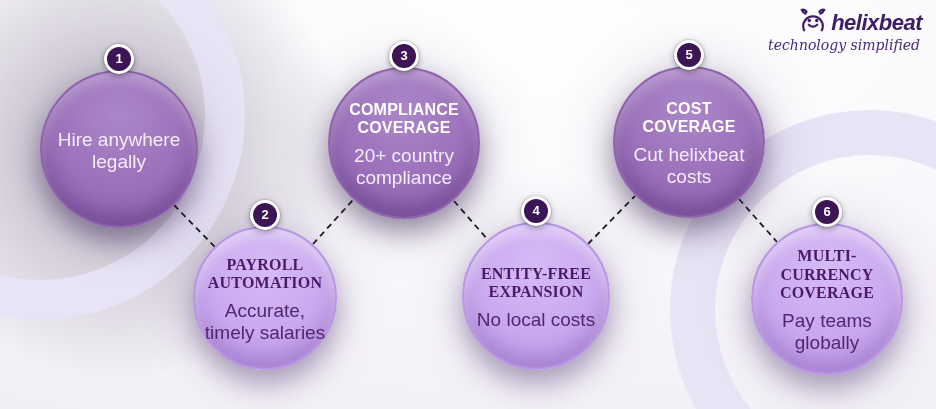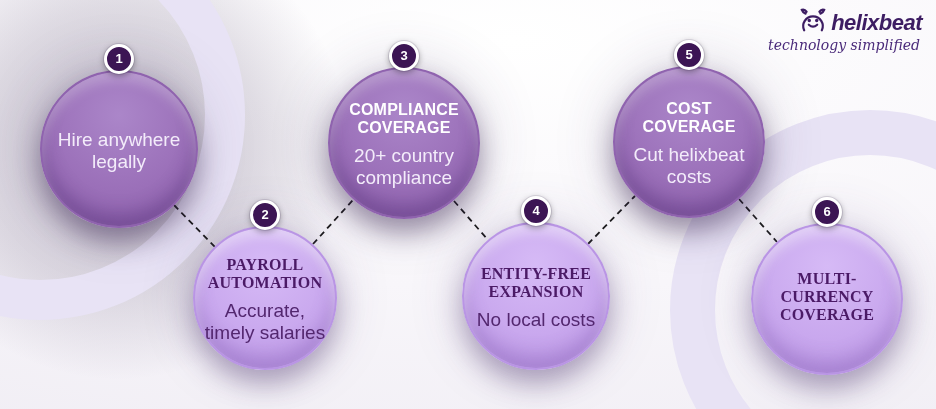--- a/index.html
+++ b/index.html
@@ -111,20 +111,21 @@
     <div class="title">COST
 COVERAGE</div>
     <div class="subtitle">Cut helixbeat
 costs</div>
   </div>
 
   <div class="node light c6">
     <div class="badge">6</div>
     <div class="title">MULTI-CURRENCY
 COVERAGE</div>
+    <div class="subtitle">Pay teams globally</div>
   </div>
 
   <div class="logo">
     <div class="logo-row">
       <span>
         <svg width="28" height="26" viewBox="0 0 30 28">
           <g fill="none" stroke="#3d1d63" stroke-width="2.4" stroke-linecap="round">
             <path d="M8 4 Q6 1 3 2 Q4 5 7 6"></path>
             <path d="M22 4 Q24 1 27 2 Q26 5 23 6"></path>
             <path d="M5.5 24 A10.5 10.5 0 1 1 24.5 24"></path>

